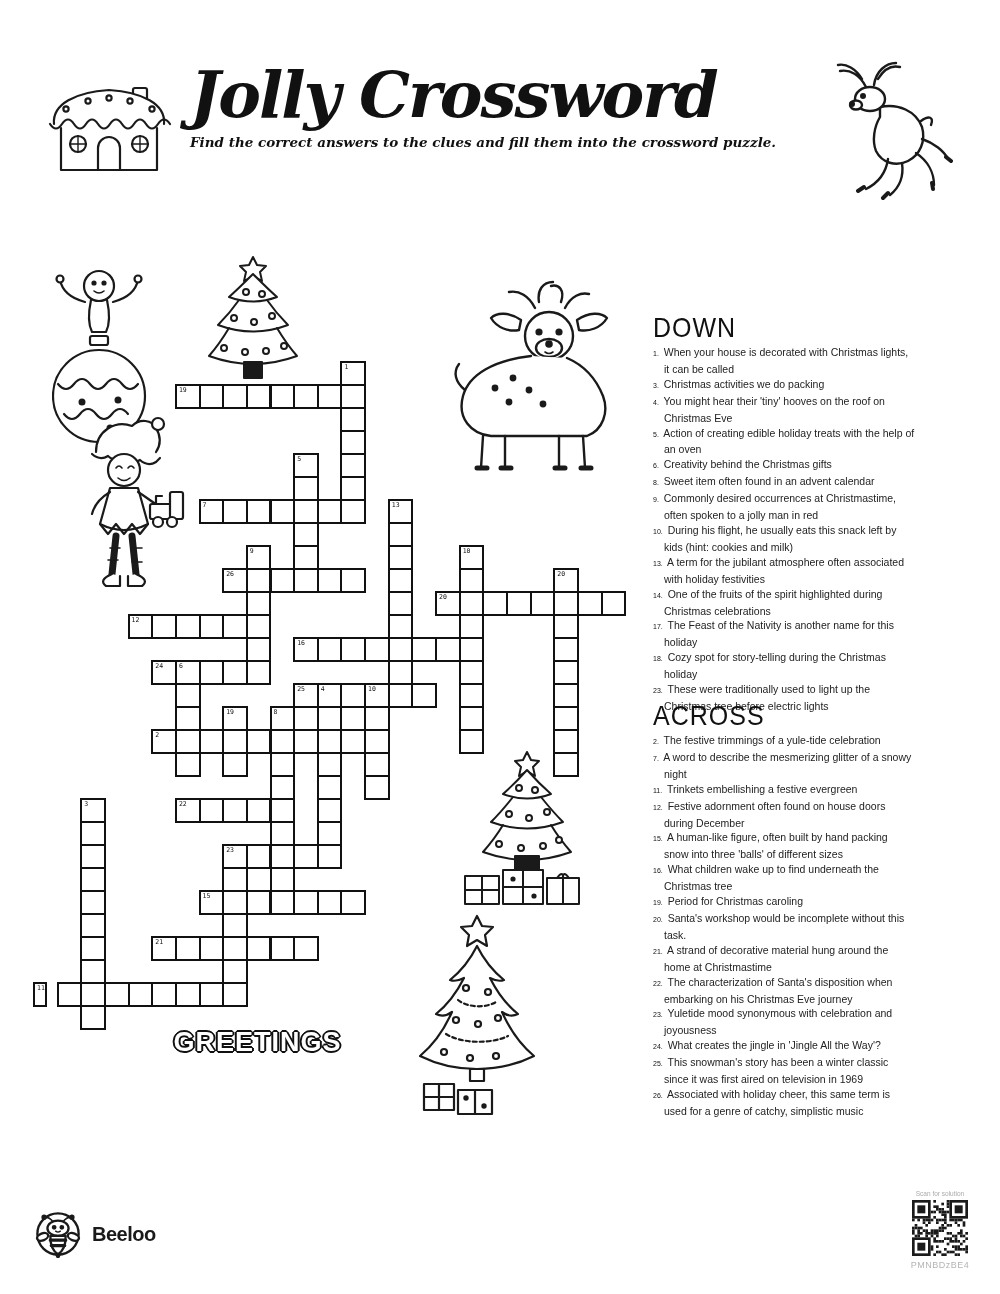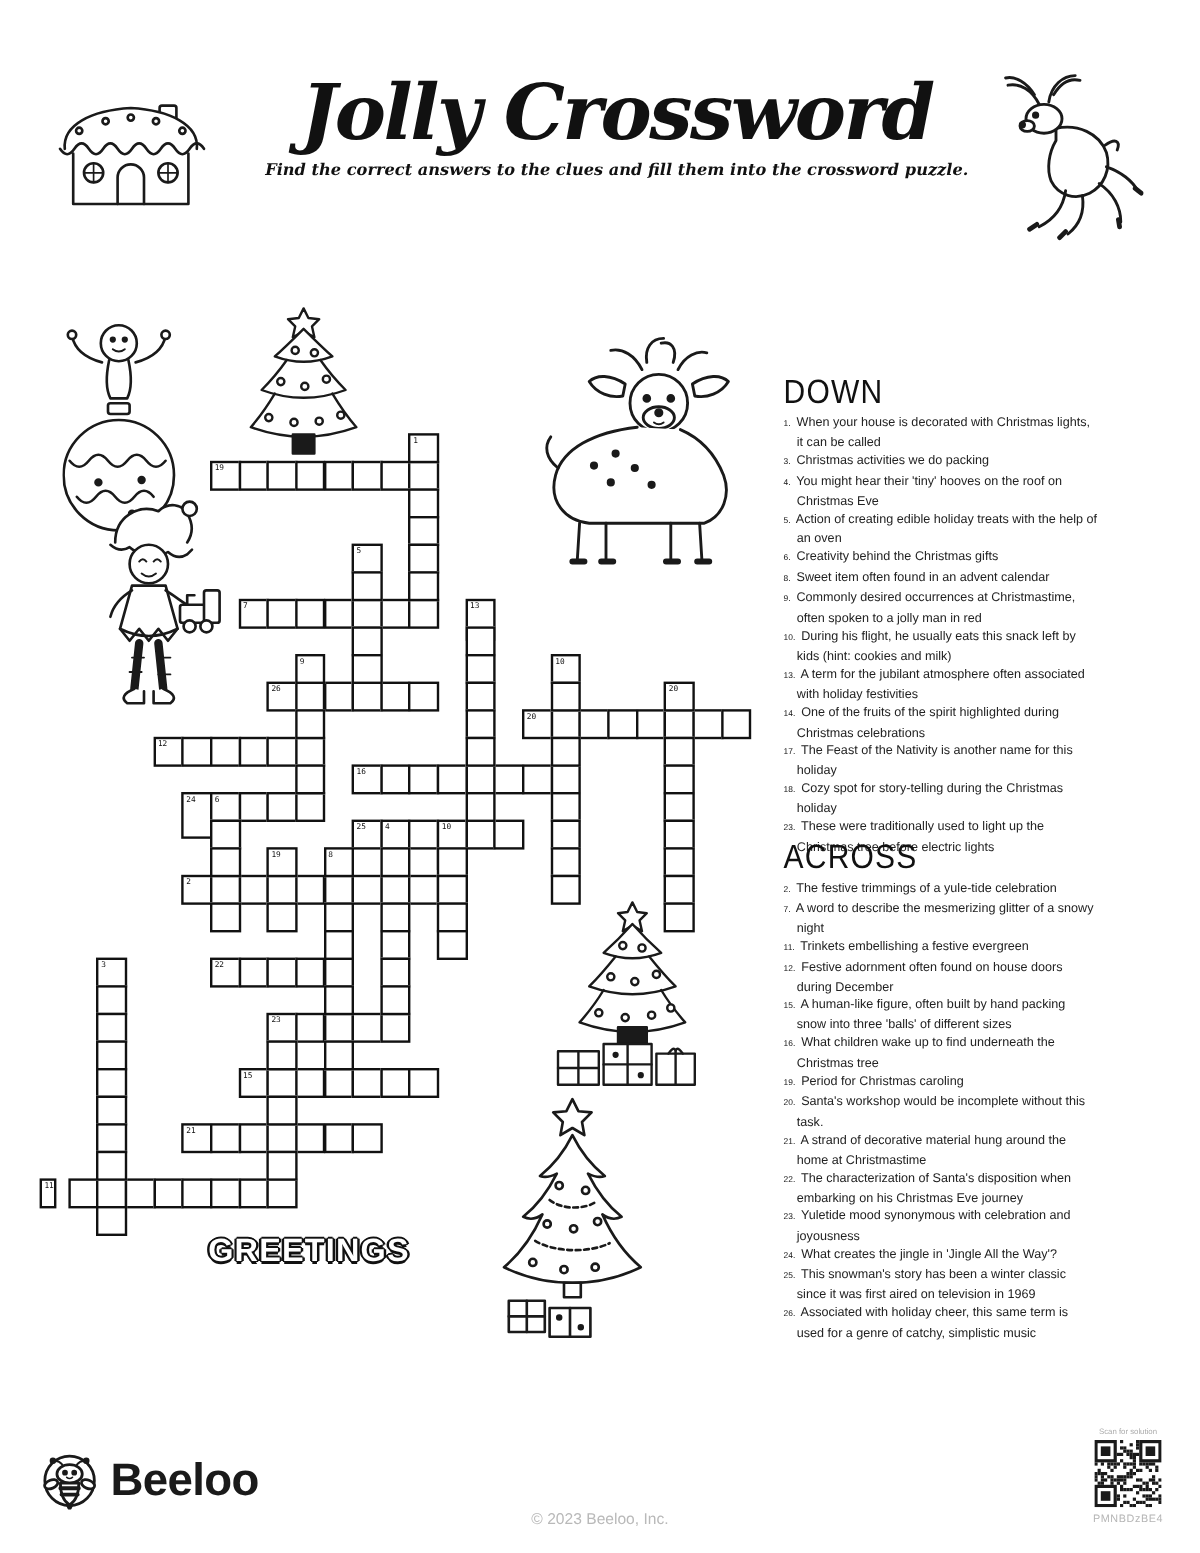--- a/index.html
+++ b/index.html
@@ -1,20 +1,20 @@
 <!DOCTYPE html>
 <html><head>
 <meta charset="utf-8">
 <style>
   html,body{margin:0;padding:0;background:#fff;}
   .page{position:relative;width:1000px;height:1294px;background:#fff;overflow:hidden;
         font-family:"Liberation Sans",sans-serif;color:#1a1a1a;}
   .abs{position:absolute;}
   
-  .title-block{left:204px;top:58px;width:620px;text-align:center;}
+  .title-block{left:190px;top:58px;width:620px;}
   .main-title{font-family:"DejaVu Serif",serif;font-style:italic;font-weight:bold;
               font-size:64px;line-height:74px;letter-spacing:-2px;color:#111;}
   .subtitle{font-family:"DejaVu Serif",serif;font-style:italic;font-weight:bold;
             font-size:13.5px;margin-top:2px;color:#111;}
   
   .clue-col{width:262px;}
   .clue-header{font-size:25px;line-height:26px;font-weight:400;letter-spacing:1px;
                transform:scaleY(1.12);transform-origin:left top;color:#111;}
   .clues{margin-top:7px;}
   .clue{font-size:10.5px;line-height:14.9px;color:#222;padding-left:11px;text-indent:-11px;}
@@ -22,21 +22,21 @@
   
   .cell{position:absolute;background:#fff;border:2px solid #111;box-sizing:border-box;}
   .cellnum{position:absolute;top:0px;left:2px;font-size:6.5px;line-height:8px;
            font-family:"DejaVu Sans Mono",monospace;color:#111;}
   
   .greeting{left:150px;top:1024px;width:215px;text-align:center;
             font-weight:bold;font-size:27px;line-height:36px;letter-spacing:1px;color:#fff;
             text-shadow:-2px 0 #111,2px 0 #111,0 -2px #111,0 2px #111,
                         -1px -1px #111,1px -1px #111,-1px 1px #111,1px 1px #111;}
   
-  .brand-text{font-size:38px;font-weight:bold;letter-spacing:-0.5px;color:#1a1a1a;}
+  .brand-text{font-size:20px;font-weight:bold;letter-spacing:-0.5px;color:#1a1a1a;}
   .copyright{left:0;top:1258px;width:1000px;text-align:center;font-size:13px;color:#b9b9b9;}
   .qr-block{left:903px;top:1190px;width:74px;text-align:center;}
   .qr-caption{font-size:6.5px;color:#aaa;margin-bottom:3px;}
   .qr-id{font-size:9px;color:#b5b5b5;margin-top:4px;letter-spacing:0.5px;}
   svg{display:block;}
 </style>
 </head>
 <body>
 
 <div class="page">
@@ -270,21 +270,21 @@
       <div class="cell" style="left: 293.15px; top: 637px; width: 25.65px; height: 25px;">
         <span class="cellnum">16</span>
       </div>
       <div class="cell" style="left: 316.8px; top: 637px; width: 25.65px; height: 25px;"></div>
       <div class="cell" style="left: 340.45px; top: 637px; width: 25.65px; height: 25px;"></div>
       <div class="cell" style="left: 364.1px; top: 637px; width: 25.65px; height: 25px;"></div>
       <div class="cell" style="left: 387.75px; top: 637px; width: 25.65px; height: 25px;"></div>
       <div class="cell" style="left: 411.4px; top: 637px; width: 25.65px; height: 25px;"></div>
       <div class="cell" style="left: 435.05px; top: 637px; width: 25.65px; height: 25px;"></div>
       <div class="cell" style="left: 458.7px; top: 637px; width: 25.65px; height: 25px;"></div>
-      <div class="cell" style="left: 151.25px; top: 660px; width: 25.65px; height: 39px; text-decoration: underline;">
+      <div class="cell" style="left: 151.25px; top: 660px; width: 25.65px; height: 25px; text-decoration: underline;">
         <span class="cellnum">24</span>
       </div>
       <div class="cell" style="left: 174.9px; top: 660px; width: 25.65px; height: 25px;">
         <span class="cellnum">6</span>
       </div>
       <div class="cell" style="left: 198.55px; top: 660px; width: 25.65px; height: 25px;"></div>
       <div class="cell" style="left: 222.2px; top: 660px; width: 25.65px; height: 25px;"></div>
       <div class="cell" style="left: 245.85px; top: 660px; width: 25.65px; height: 25px;"></div>
       <div class="cell" style="left: 293.15px; top: 683px; width: 25.65px; height: 25px;">
         <span class="cellnum">25</span>
@@ -494,21 +494,20 @@
         <ellipse cx="9" cy="28" rx="6" ry="3.6" transform="rotate(-22 9 28)"></ellipse>
         <ellipse cx="41" cy="28" rx="6" ry="3.6" transform="rotate(22 41 28)"></ellipse>
         <path d="M17,27 C17,37 20,43 25,46 C30,43 33,37 33,27 Z"></path>
         <path d="M17,31.5 h16 M18,37 h14" stroke-width="3.4" fill="none" stroke="#1a1a1a"></path>
         <path d="M23,46 l2,4 2,-4" fill="#1a1a1a"></path>
       </g>
     </svg>
     <span class="brand-text">Beeloo</span>
   </div>
 
-  <div class="abs copyright">© 2023 Beeloo, Inc.</div>
 
   <div class="abs qr-block">
     <div class="qr-caption">Scan for solution</div>
     <svg id="qr-svg" width="56" height="56" viewBox="0 0 56 56" style="margin:0 auto;">
         <rect x="21.333333333333332" y="0" width="2.6666666666666665" height="2.6666666666666665" fill="#1a1a1a"></rect>
         <rect x="34.666666666666664" y="0" width="2.6666666666666665" height="2.6666666666666665" fill="#1a1a1a"></rect>
         <rect x="29.333333333333332" y="2.6666666666666665" width="2.6666666666666665" height="2.6666666666666665" fill="#1a1a1a"></rect>
         <rect x="34.666666666666664" y="2.6666666666666665" width="2.6666666666666665" height="2.6666666666666665" fill="#1a1a1a"></rect>
         <rect x="21.333333333333332" y="5.333333333333333" width="2.6666666666666665" height="2.6666666666666665" fill="#1a1a1a"></rect>
         <rect x="24" y="5.333333333333333" width="2.6666666666666665" height="2.6666666666666665" fill="#1a1a1a"></rect>

